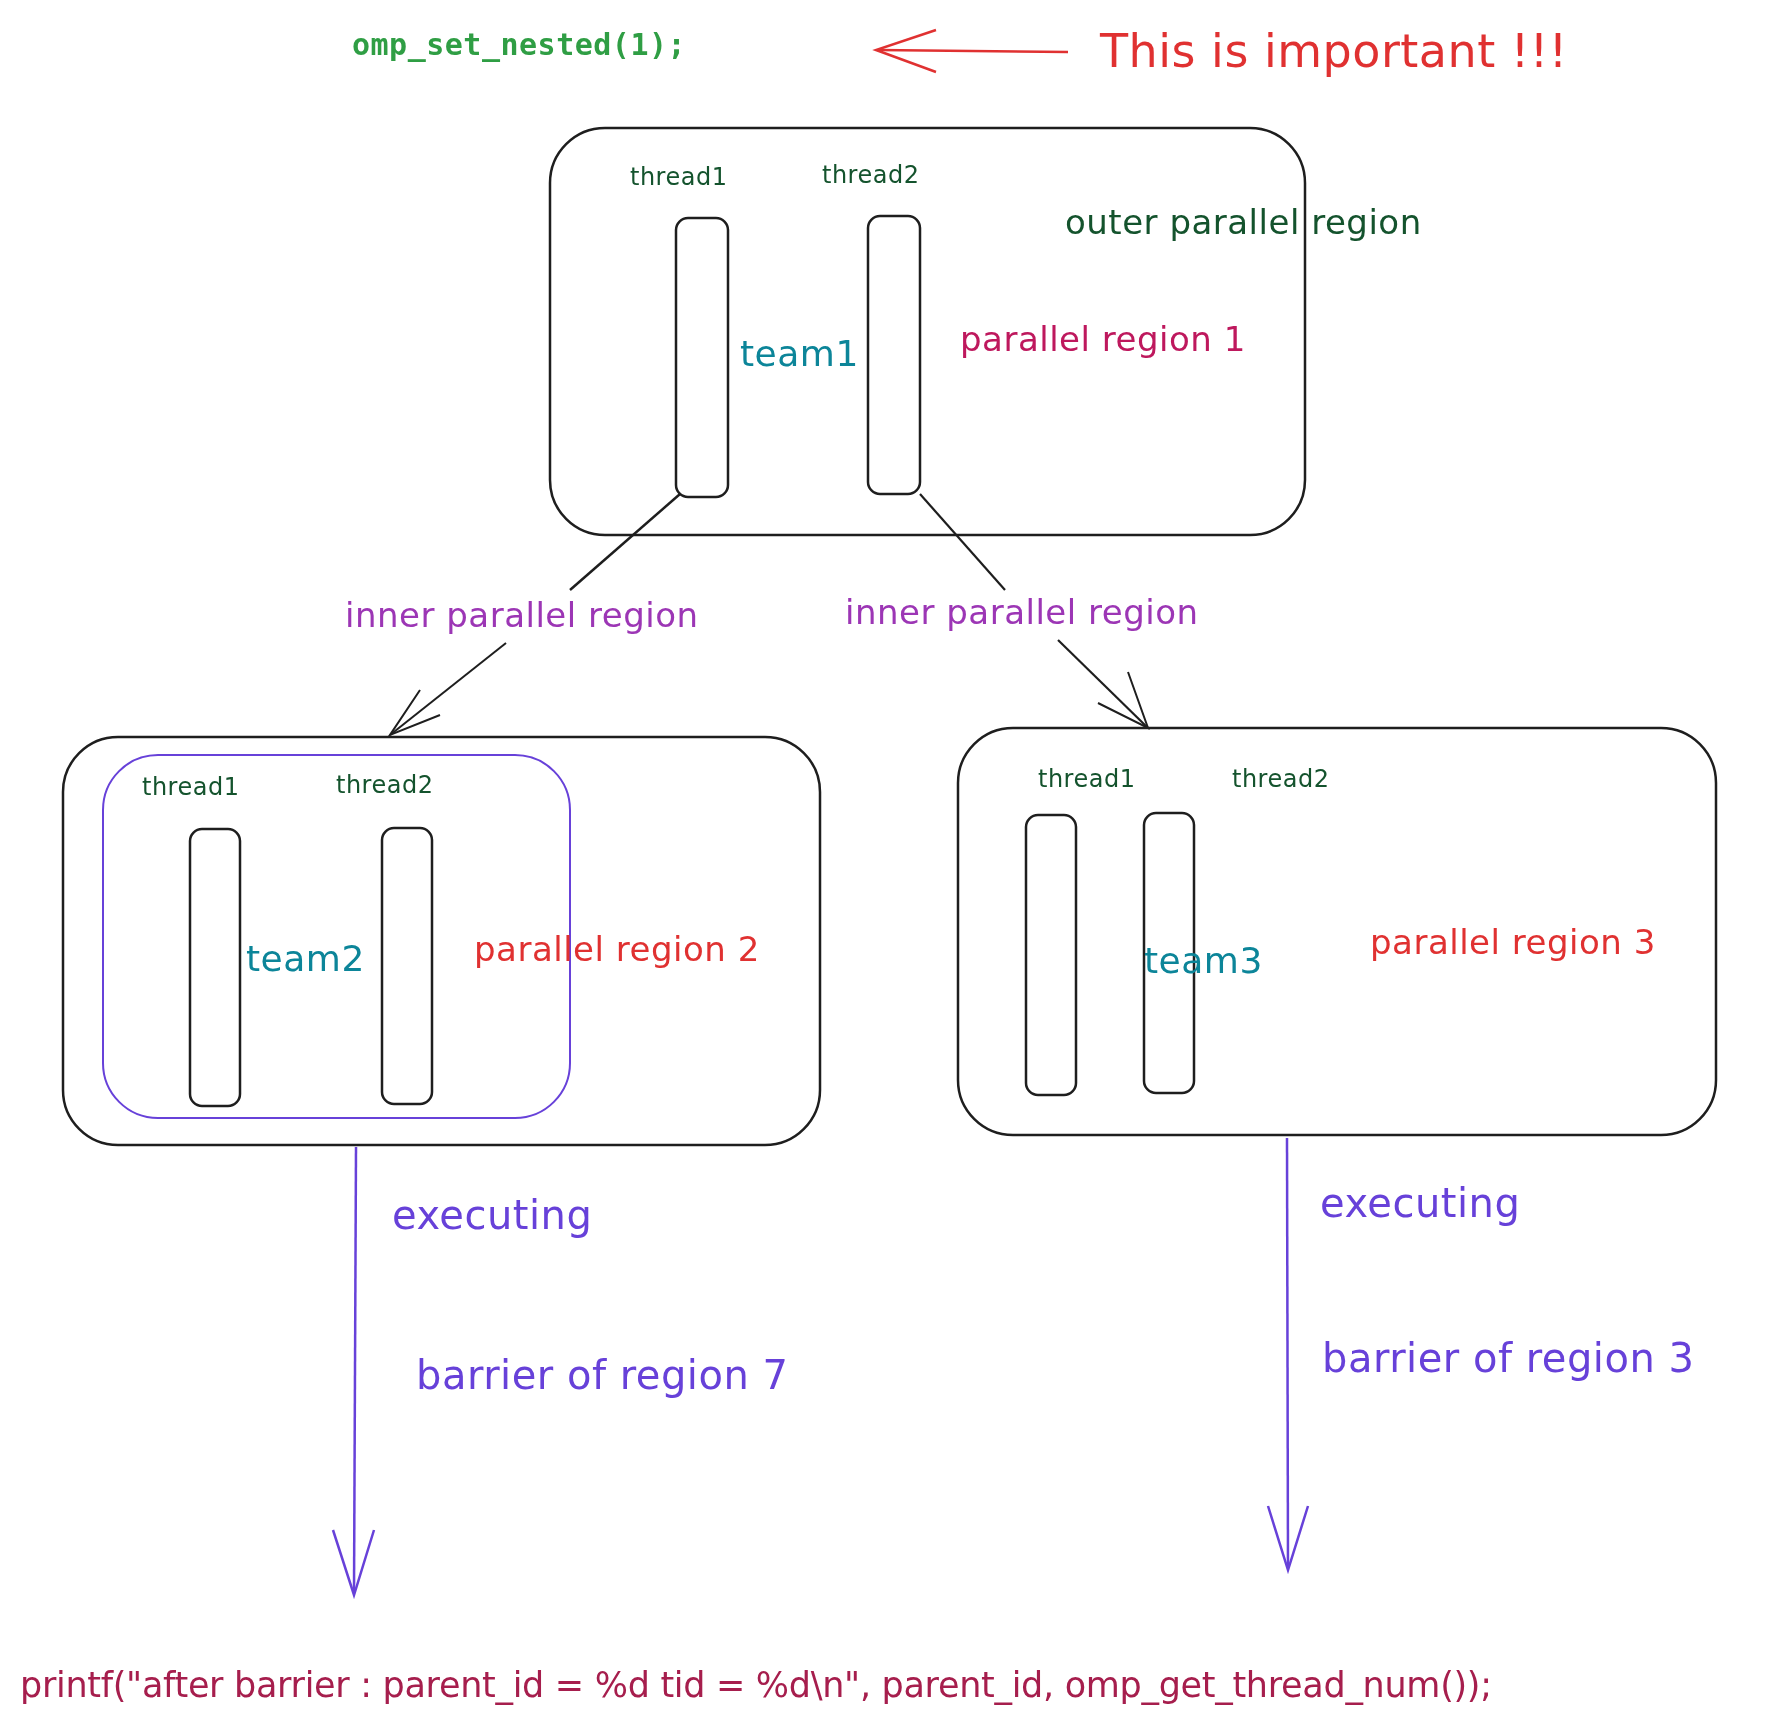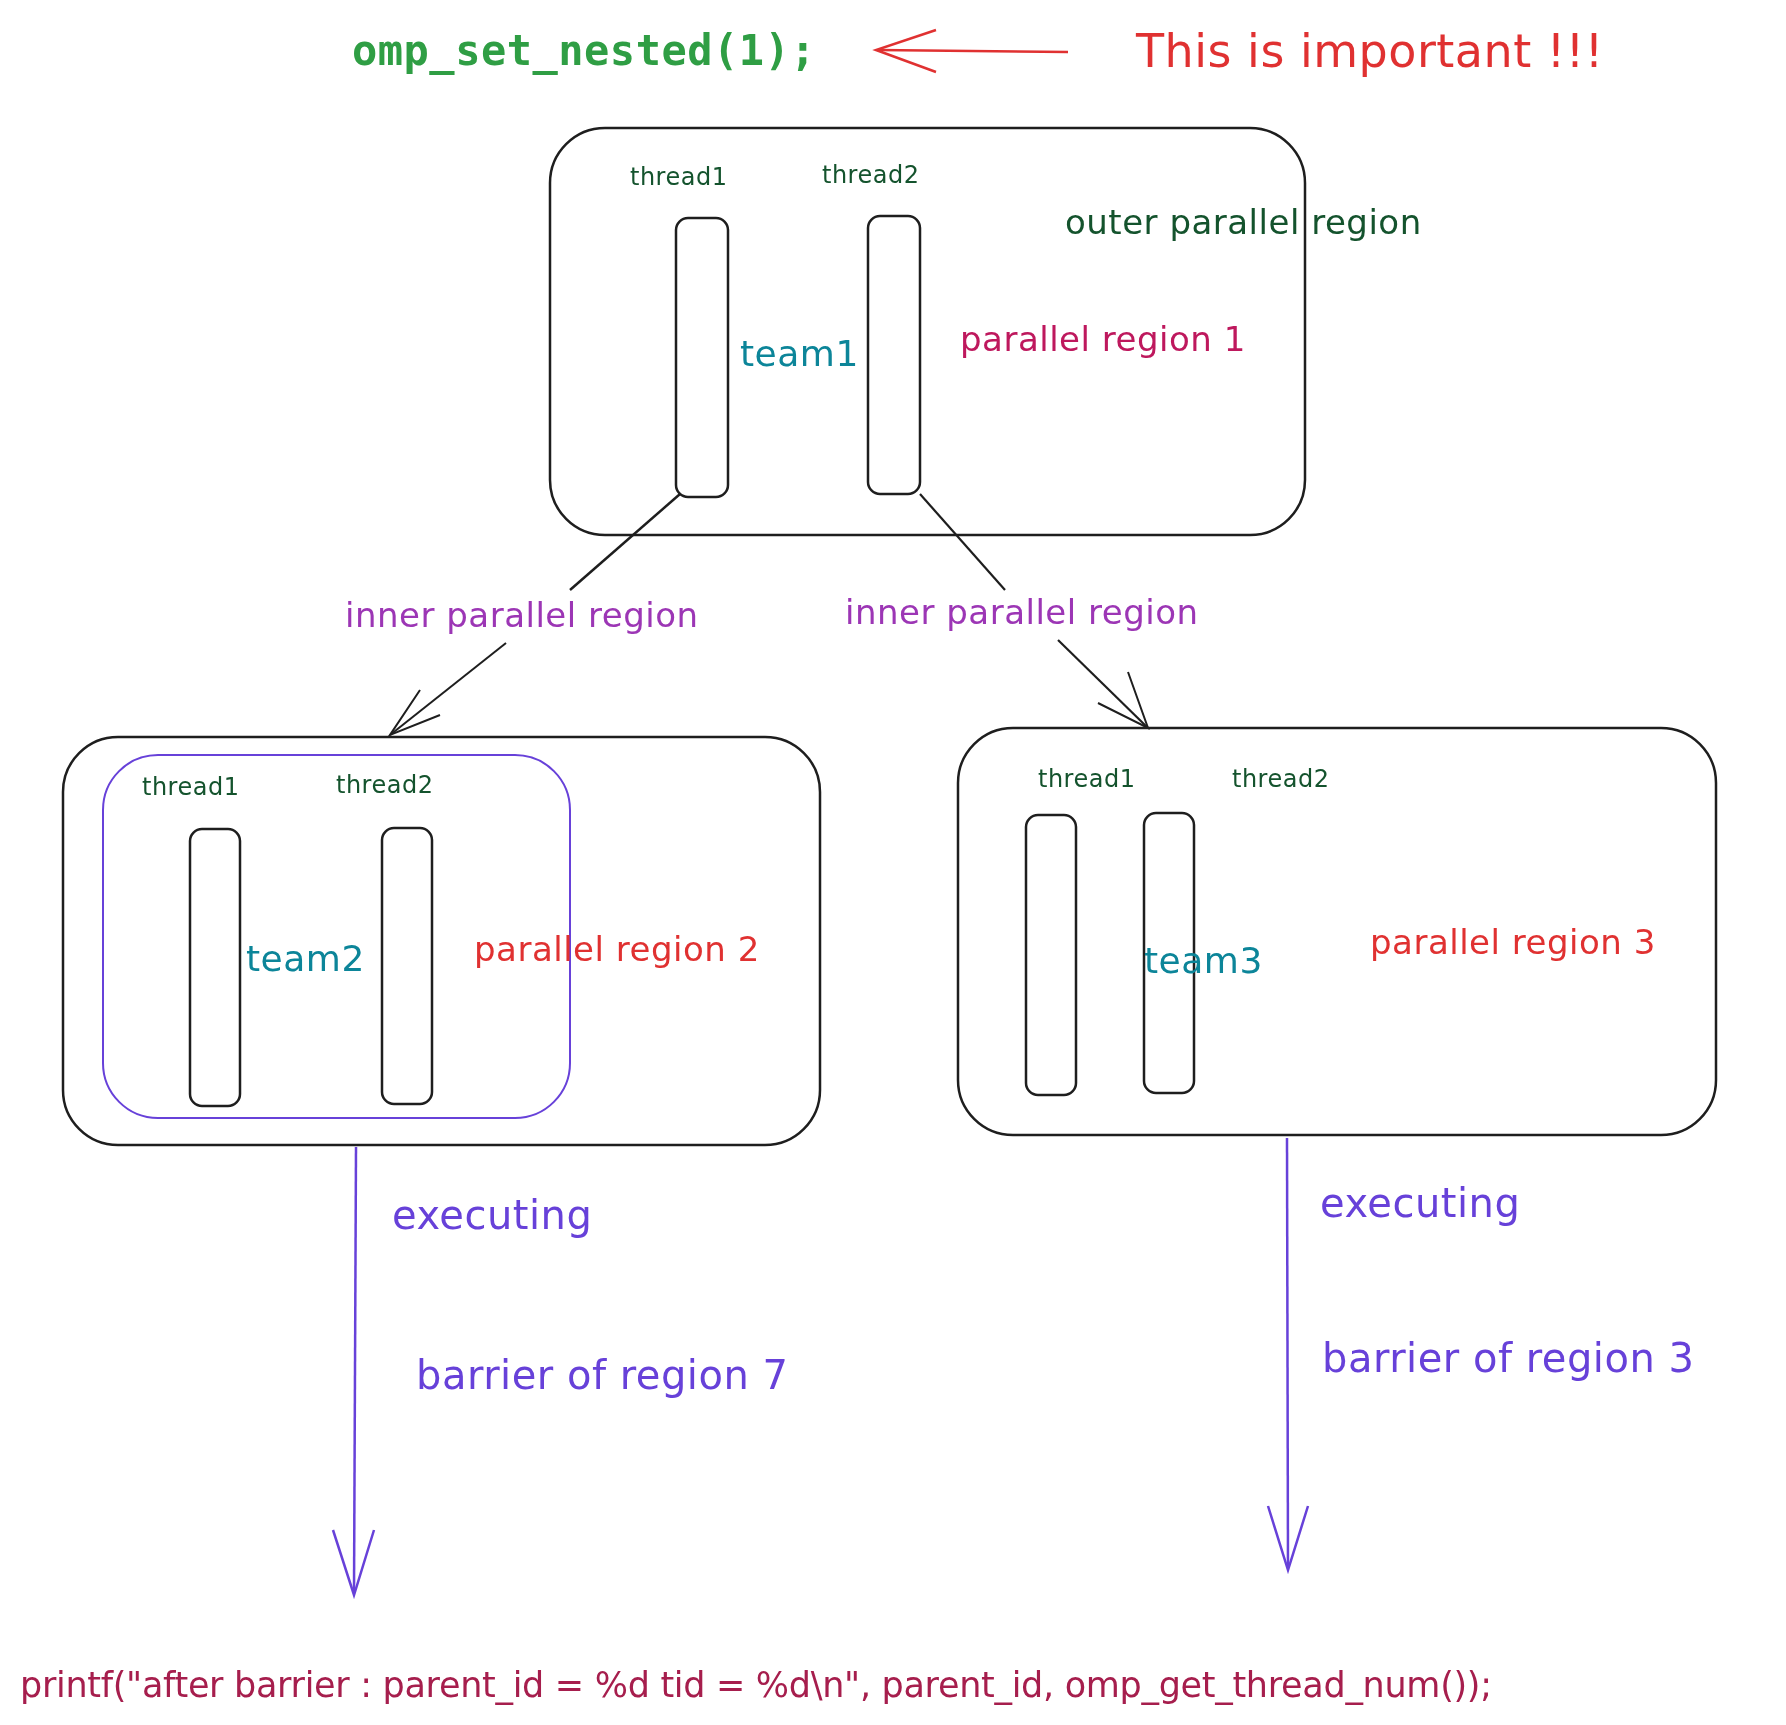--- a/index.html
+++ b/index.html
@@ -59,22 +59,22 @@
   <g>
     <line x1="356" y1="1147" x2="354" y2="1592" stroke="#6741d9" stroke-width="2.5"></line>
     <path d="M333,1530 L354,1595 L374,1530" fill="none" stroke="#6741d9" stroke-width="2.5"></path>
   </g>
   <g>
     <line x1="1287" y1="1138" x2="1288" y2="1568" stroke="#6741d9" stroke-width="2.5"></line>
     <path d="M1268,1506 L1288,1570 L1308,1506" fill="none" stroke="#6741d9" stroke-width="2.5"></path>
   </g>
 </svg>
 
-<div class="lbl code" style="left:352px; top:30px; font-size:42px; color:#2f9e44; font-weight:bold;">omp_set_nested(1);</div>
-<div class="lbl" style="left:1136px; top:28px; font-size:46px; color:#e03131;">This is important !!!</div>
+<div class="lbl code" style="left:352px; top:30px; font-size:30px; color:#2f9e44; font-weight:bold;">omp_set_nested(1);</div>
+<div class="lbl" style="left:1100px; top:28px; font-size:46px; color:#e03131;">This is important !!!</div>
 
 <div class="lbl thread" style="left:630px; top:165px;">thread1</div>
 <div class="lbl thread" style="left:822px; top:163px;">thread2</div>
 <div class="lbl purple" style="left:1065px; top:205px; color:#14532d;text-align:center;">outer parallel region</div>
 <div class="lbl team" style="left:740px; top:308px; color:#0c8599;">team1</div>
 <div class="lbl region" style="left:960px; top:322px; color:#be185d;">parallel region 1</div>
 
 <div class="lbl purple" style="left:345px; top:598px; color:#9c36b5;">inner parallel region</div>
 <div class="lbl purple" style="left:845px; top:595px; color:#9c36b5;">inner parallel region</div>
 

